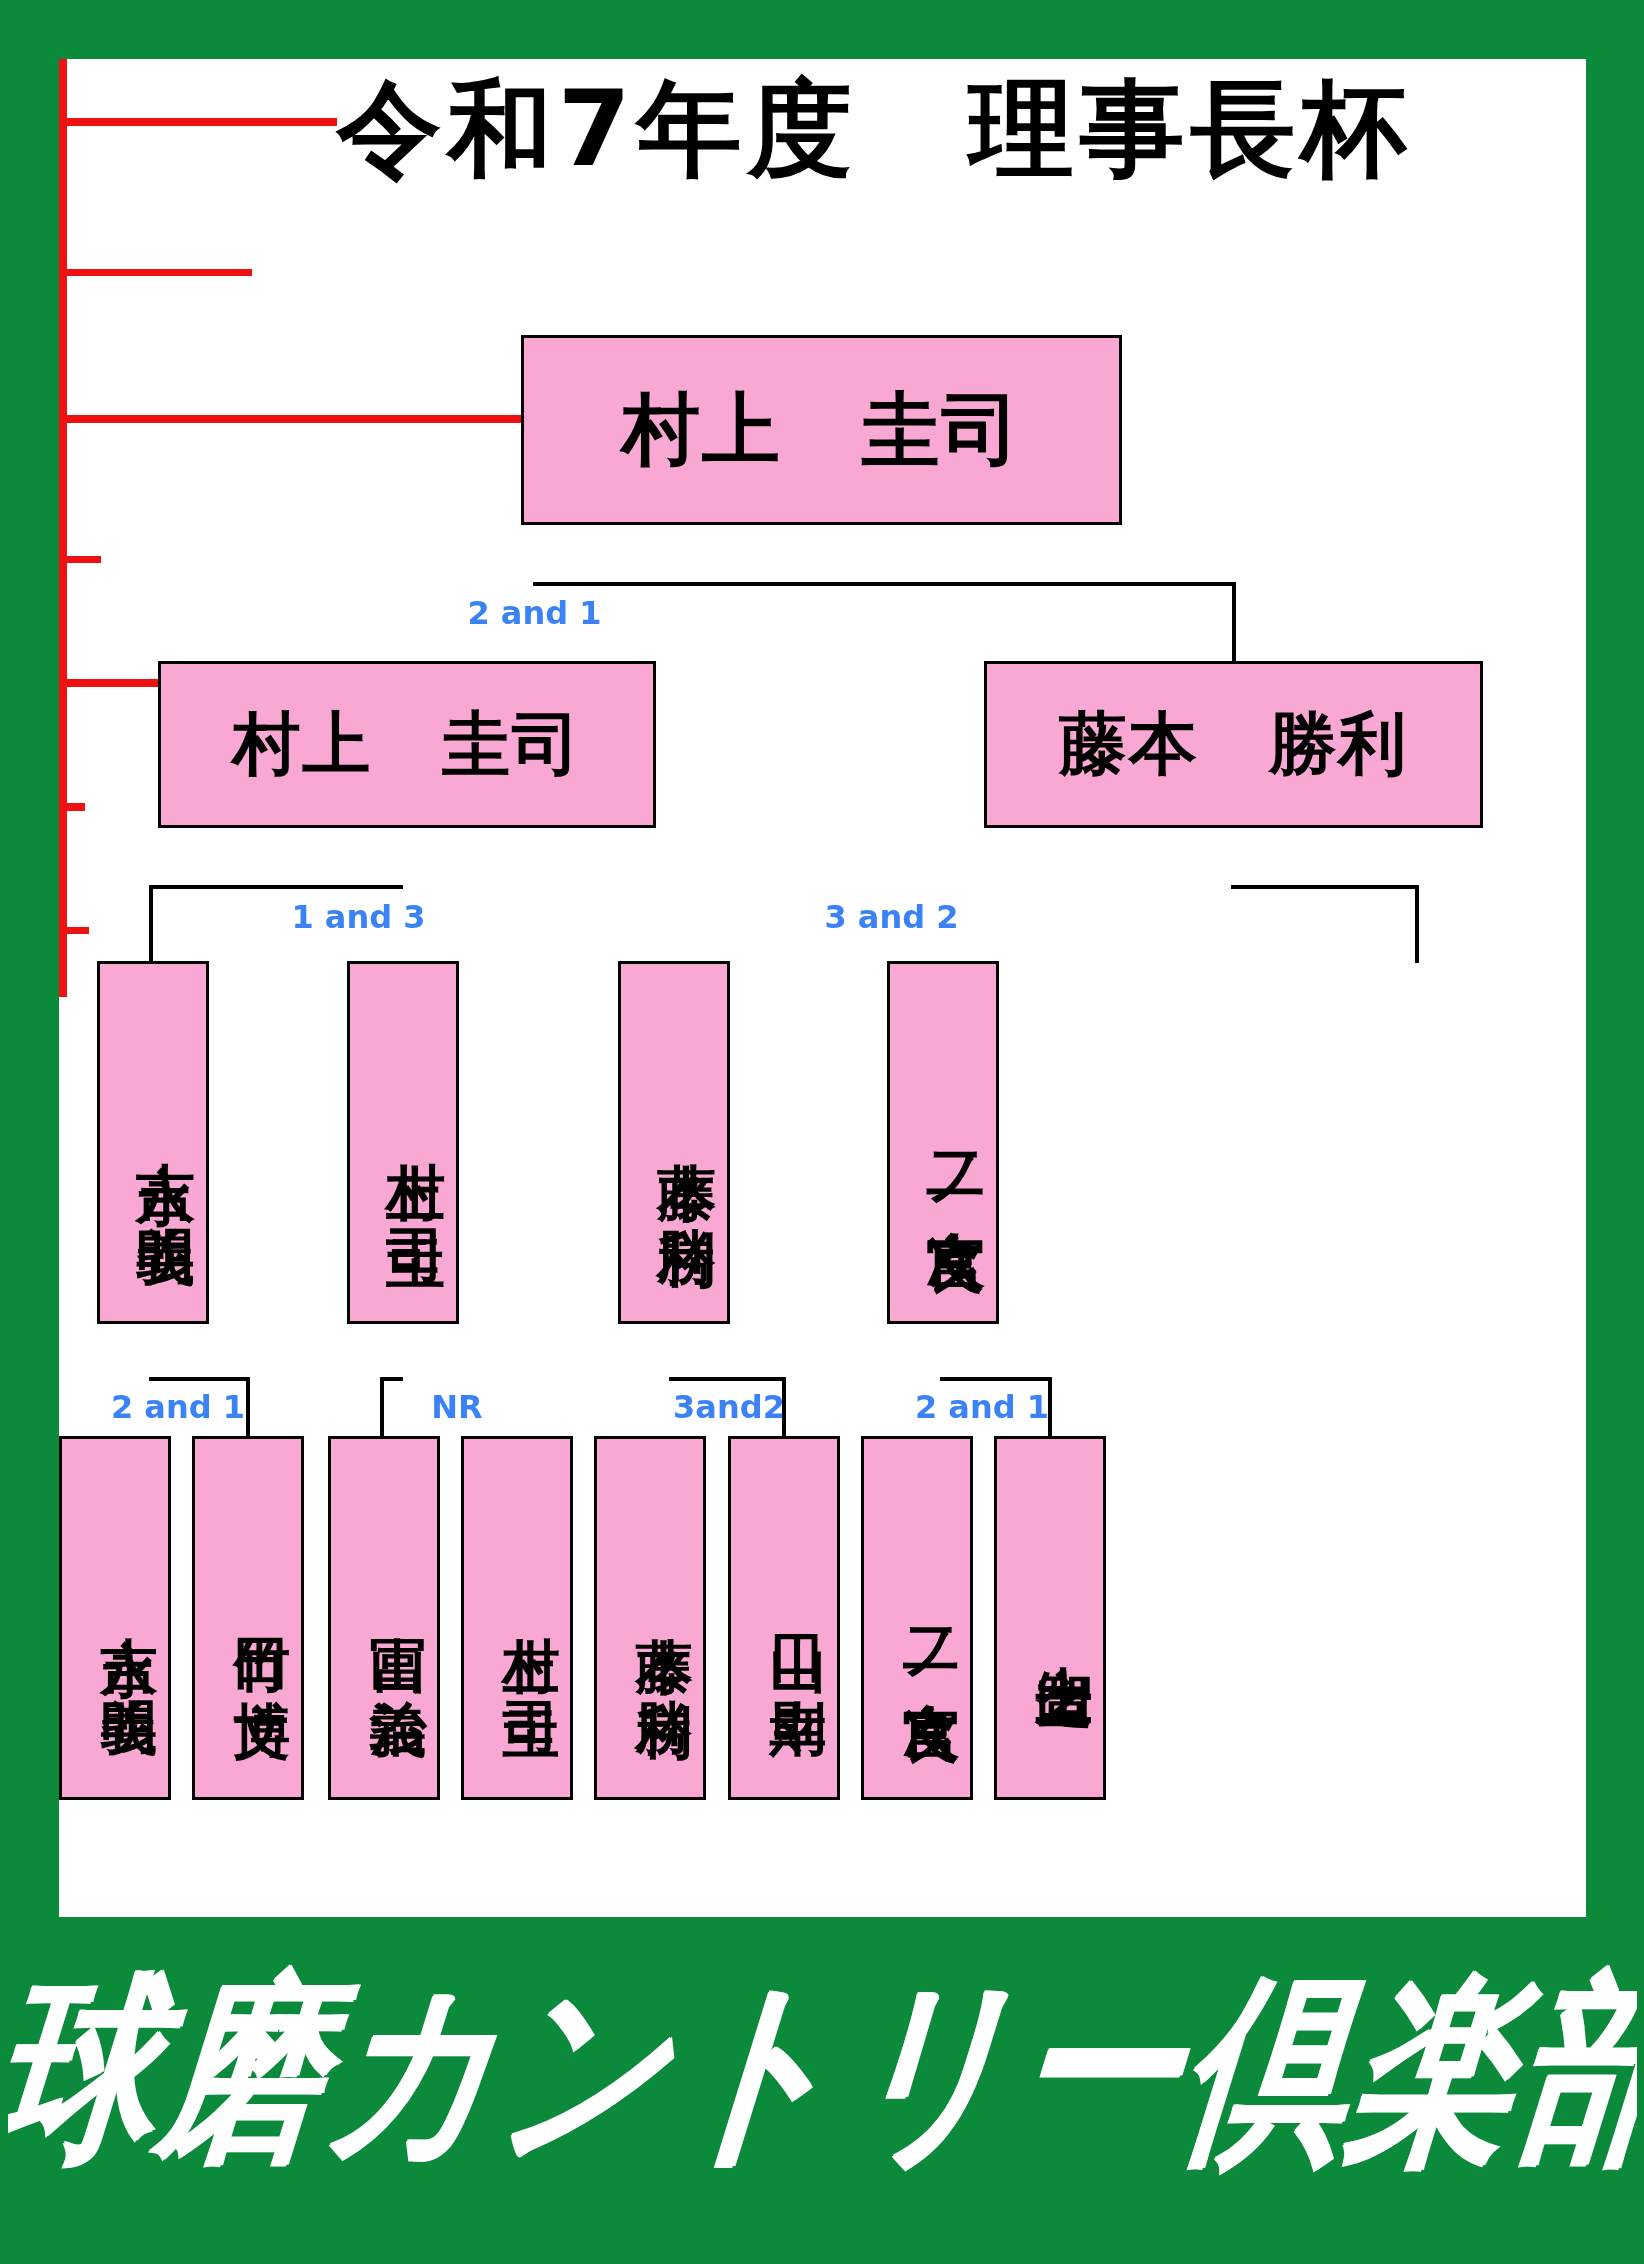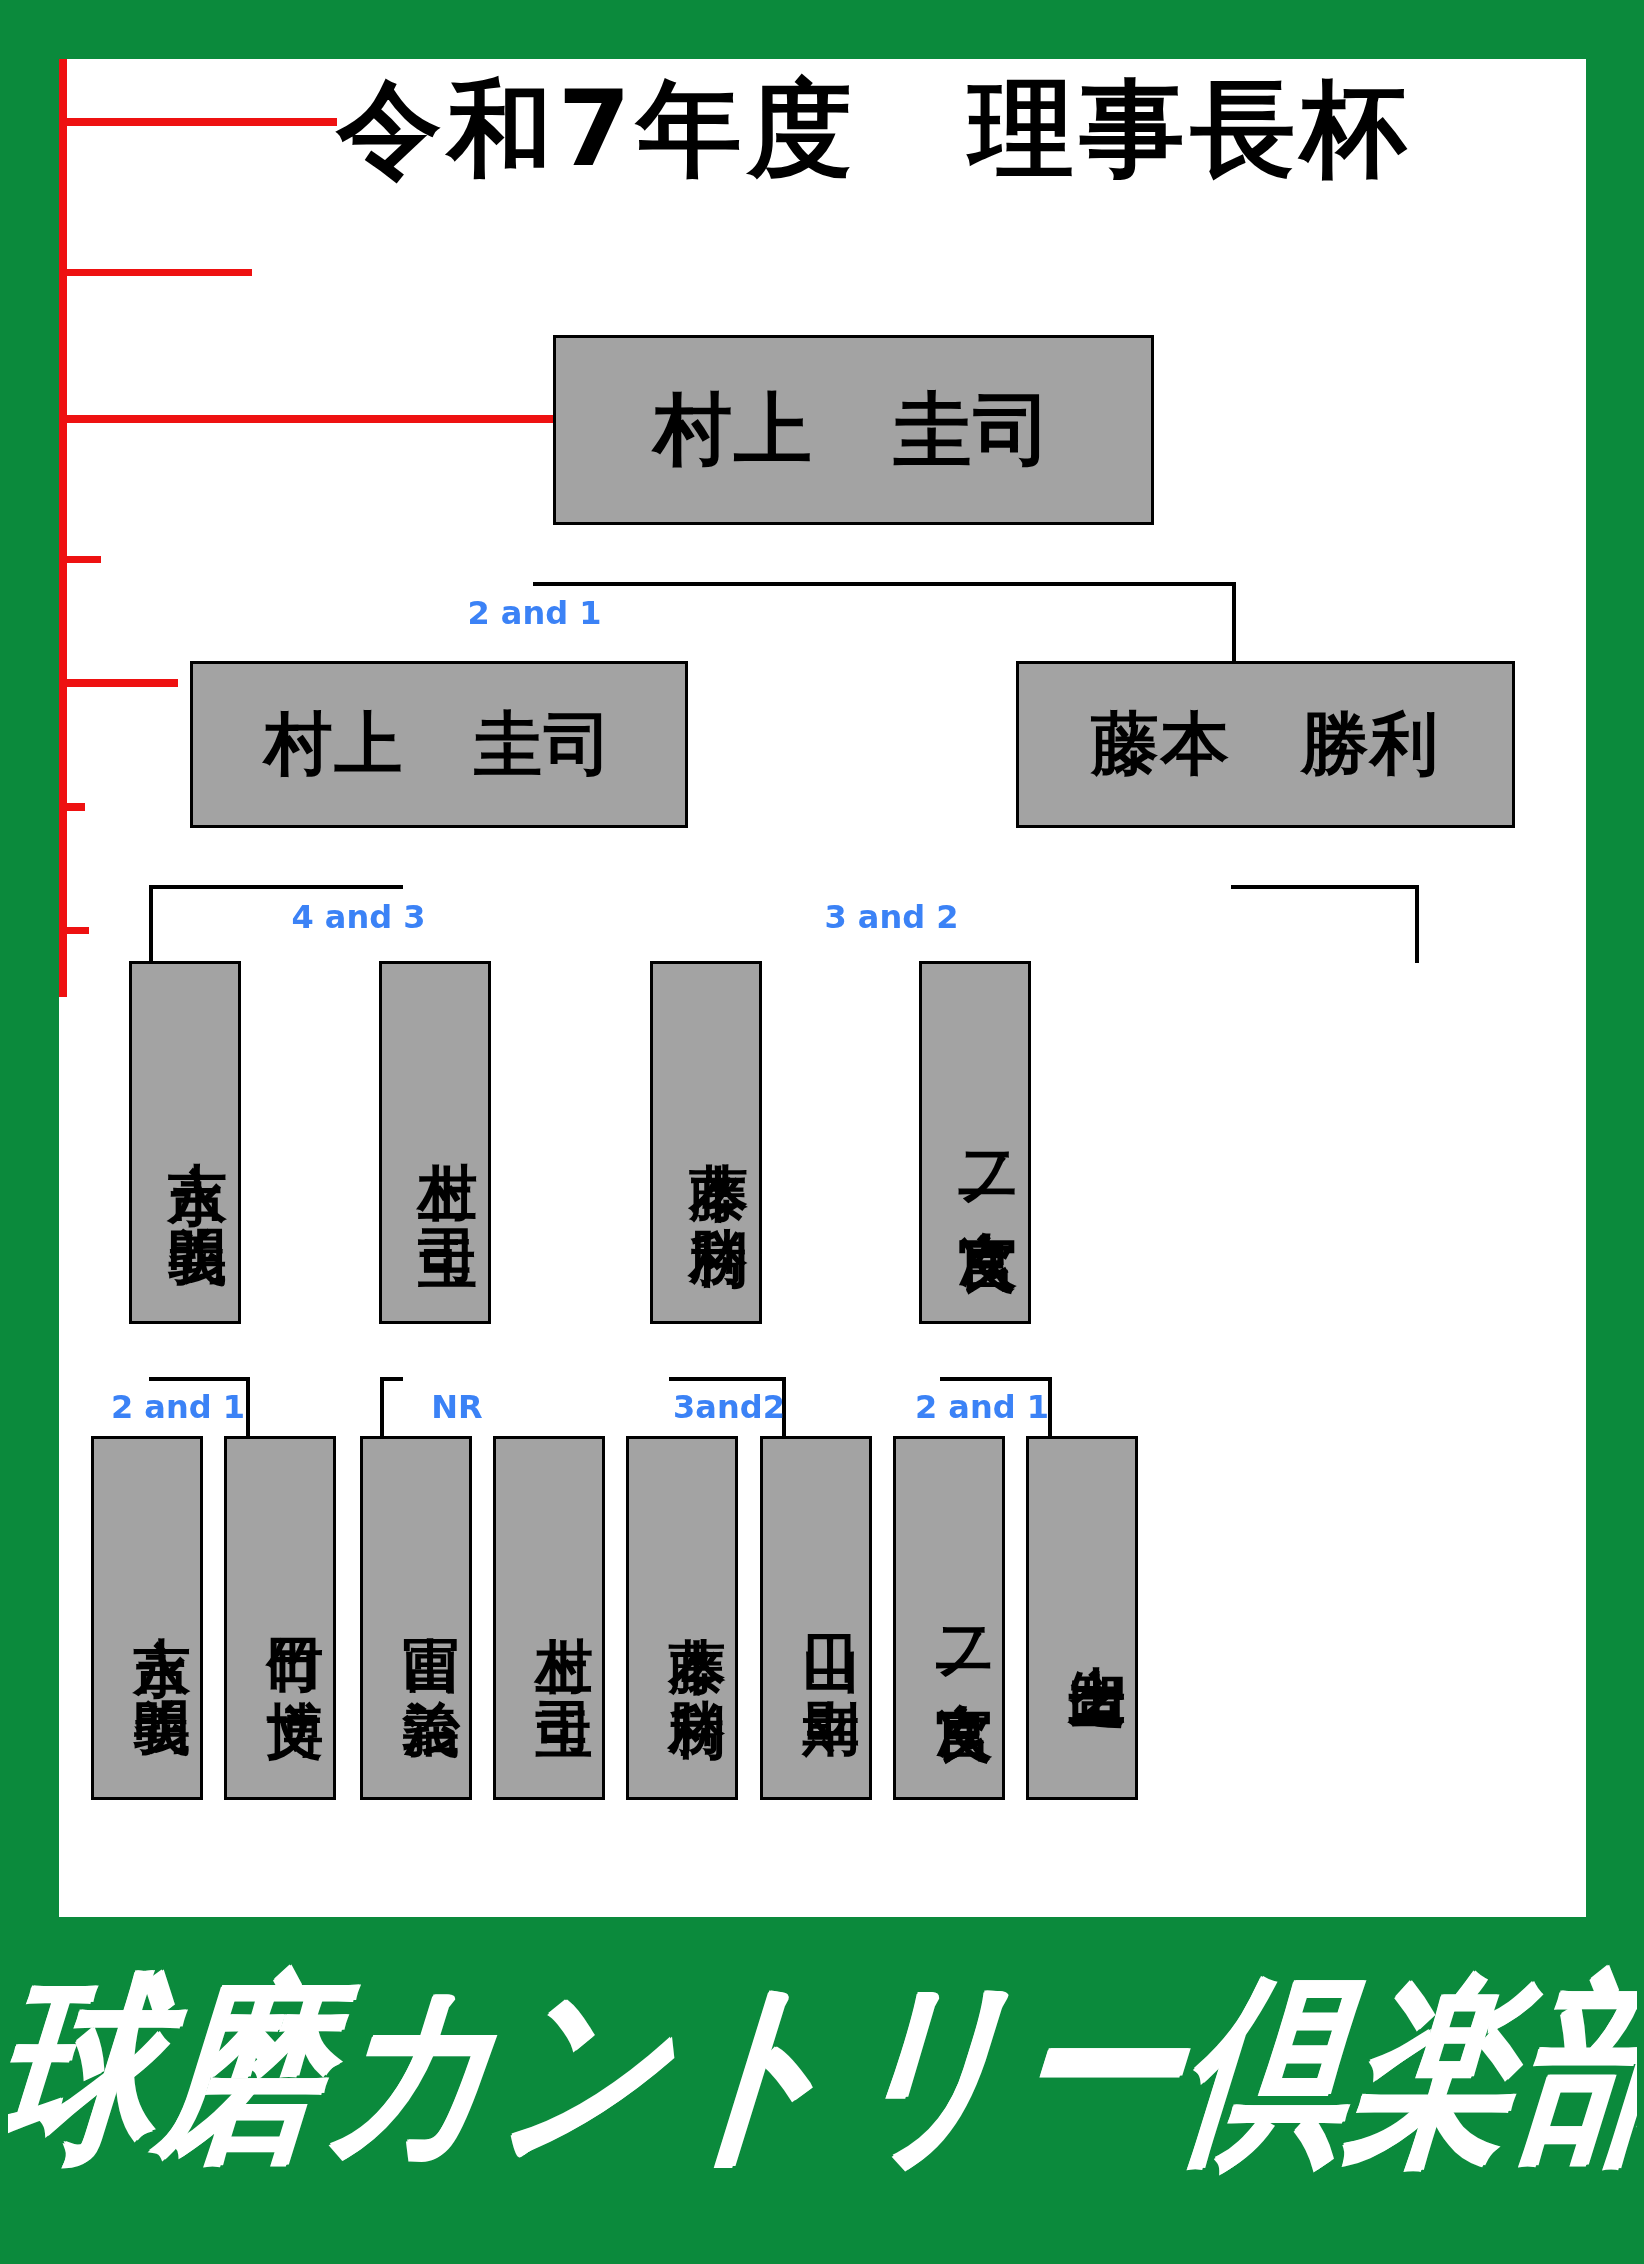--- a/index.html
+++ b/index.html
@@ -40,29 +40,28 @@
     letter-spacing: 5.7px;
     color: #000;
     white-space: pre;
     line-height: 1.15;
   }
 
   
   .nbox {
     position: absolute;
     border: 3.8px solid #000;
-    background: #a3a3a3;
+    background: #f9a8d4;
     display: flex;
     align-items: center;
     justify-content: center;
     color: #000;
-    font-family: Liberation Serif, serif;
+    font-family: Liberation Sans, sans-serif;
     font-weight: 900;
     z-index: 5;
-    margin-left: 32px;
   }
   .nbox.horiz {
     writing-mode: horizontal-tb;
     white-space: pre;
     letter-spacing: 1.9px;
   }
   .nbox.vert {
     writing-mode: vertical-rl;
     text-orientation: upright;
     align-items: flex-start;
@@ -176,21 +175,21 @@
 
     <div class="nbox horiz semi" id="semi-left">村上　圭司</div>
     <div class="nbox horiz semi" id="semi-right">藤本　勝利</div>
 
     <div class="red redV" style="left:340px; top:769px; height:59px;"></div>
     <div class="lineH" style="left:90px; top:826px; width:254px;"></div>
     <div class="red redH" style="left:340px; top:824px; width:193px;"></div>
     <div class="lineV" style="left:90px; top:826px; height:78px;"></div>
     <div class="red redV" style="left:526px; top:824px; height:80px;"></div>
 
-    <div class="score" style="left:176px; top:839px; width:247px;">4 and 3</div>
+    <div class="score" style="left:176px; top:839px; width:247px;">1 and 3</div>
 
     <div class="red redV" style="left:1168px; top:769px; height:59px;"></div>
     <div class="red redH" style="left:610px; top:824px; width:566px;"></div>
     <div class="lineH" style="left:1172px; top:826px; width:188px;"></div>
     <div class="red redV" style="left:610px; top:824px; height:80px;"></div>
     <div class="lineV" style="left:1356px; top:826px; height:78px;"></div>
 
     <div class="score" style="left:709px; top:839px; width:247px;">3 and 2</div>
 
     <div class="nbox vert quarter" id="q1">吉永　義明</div>

